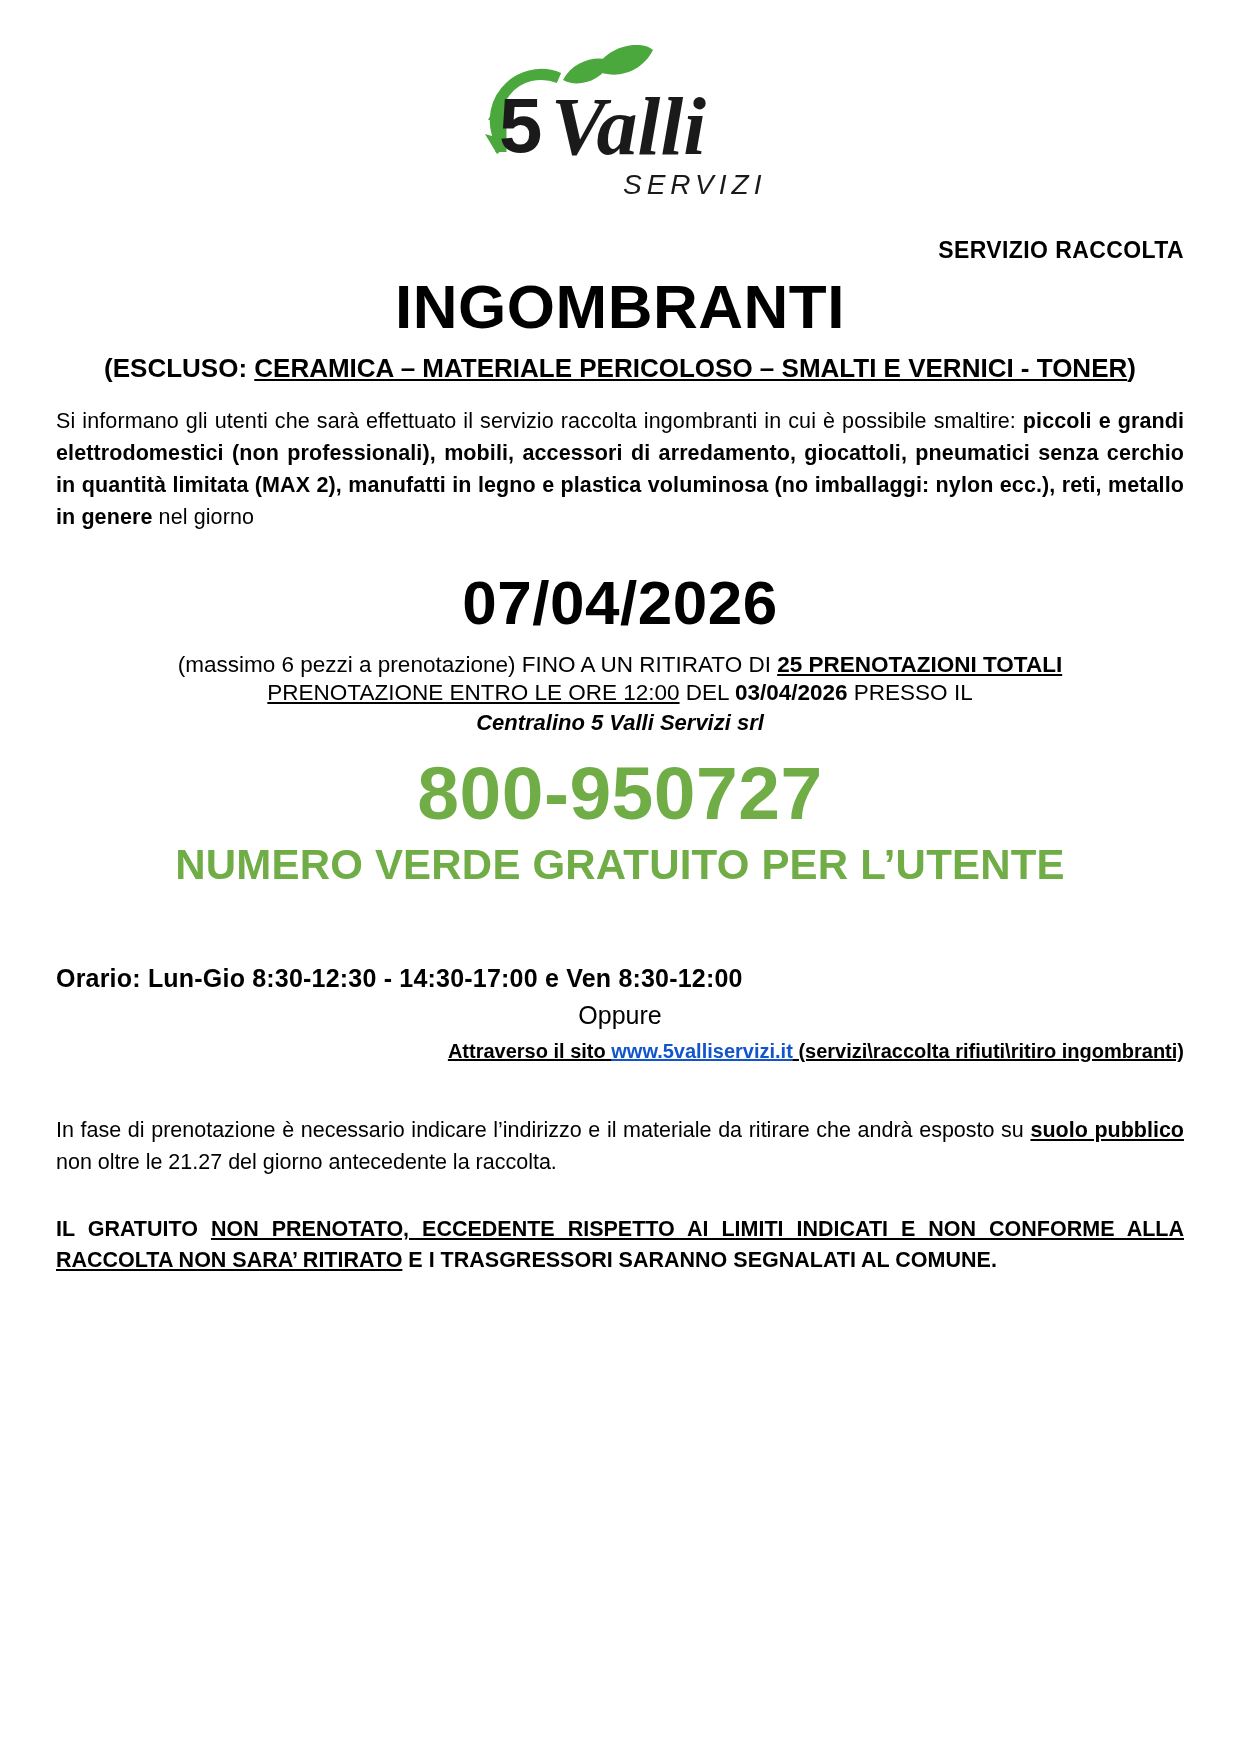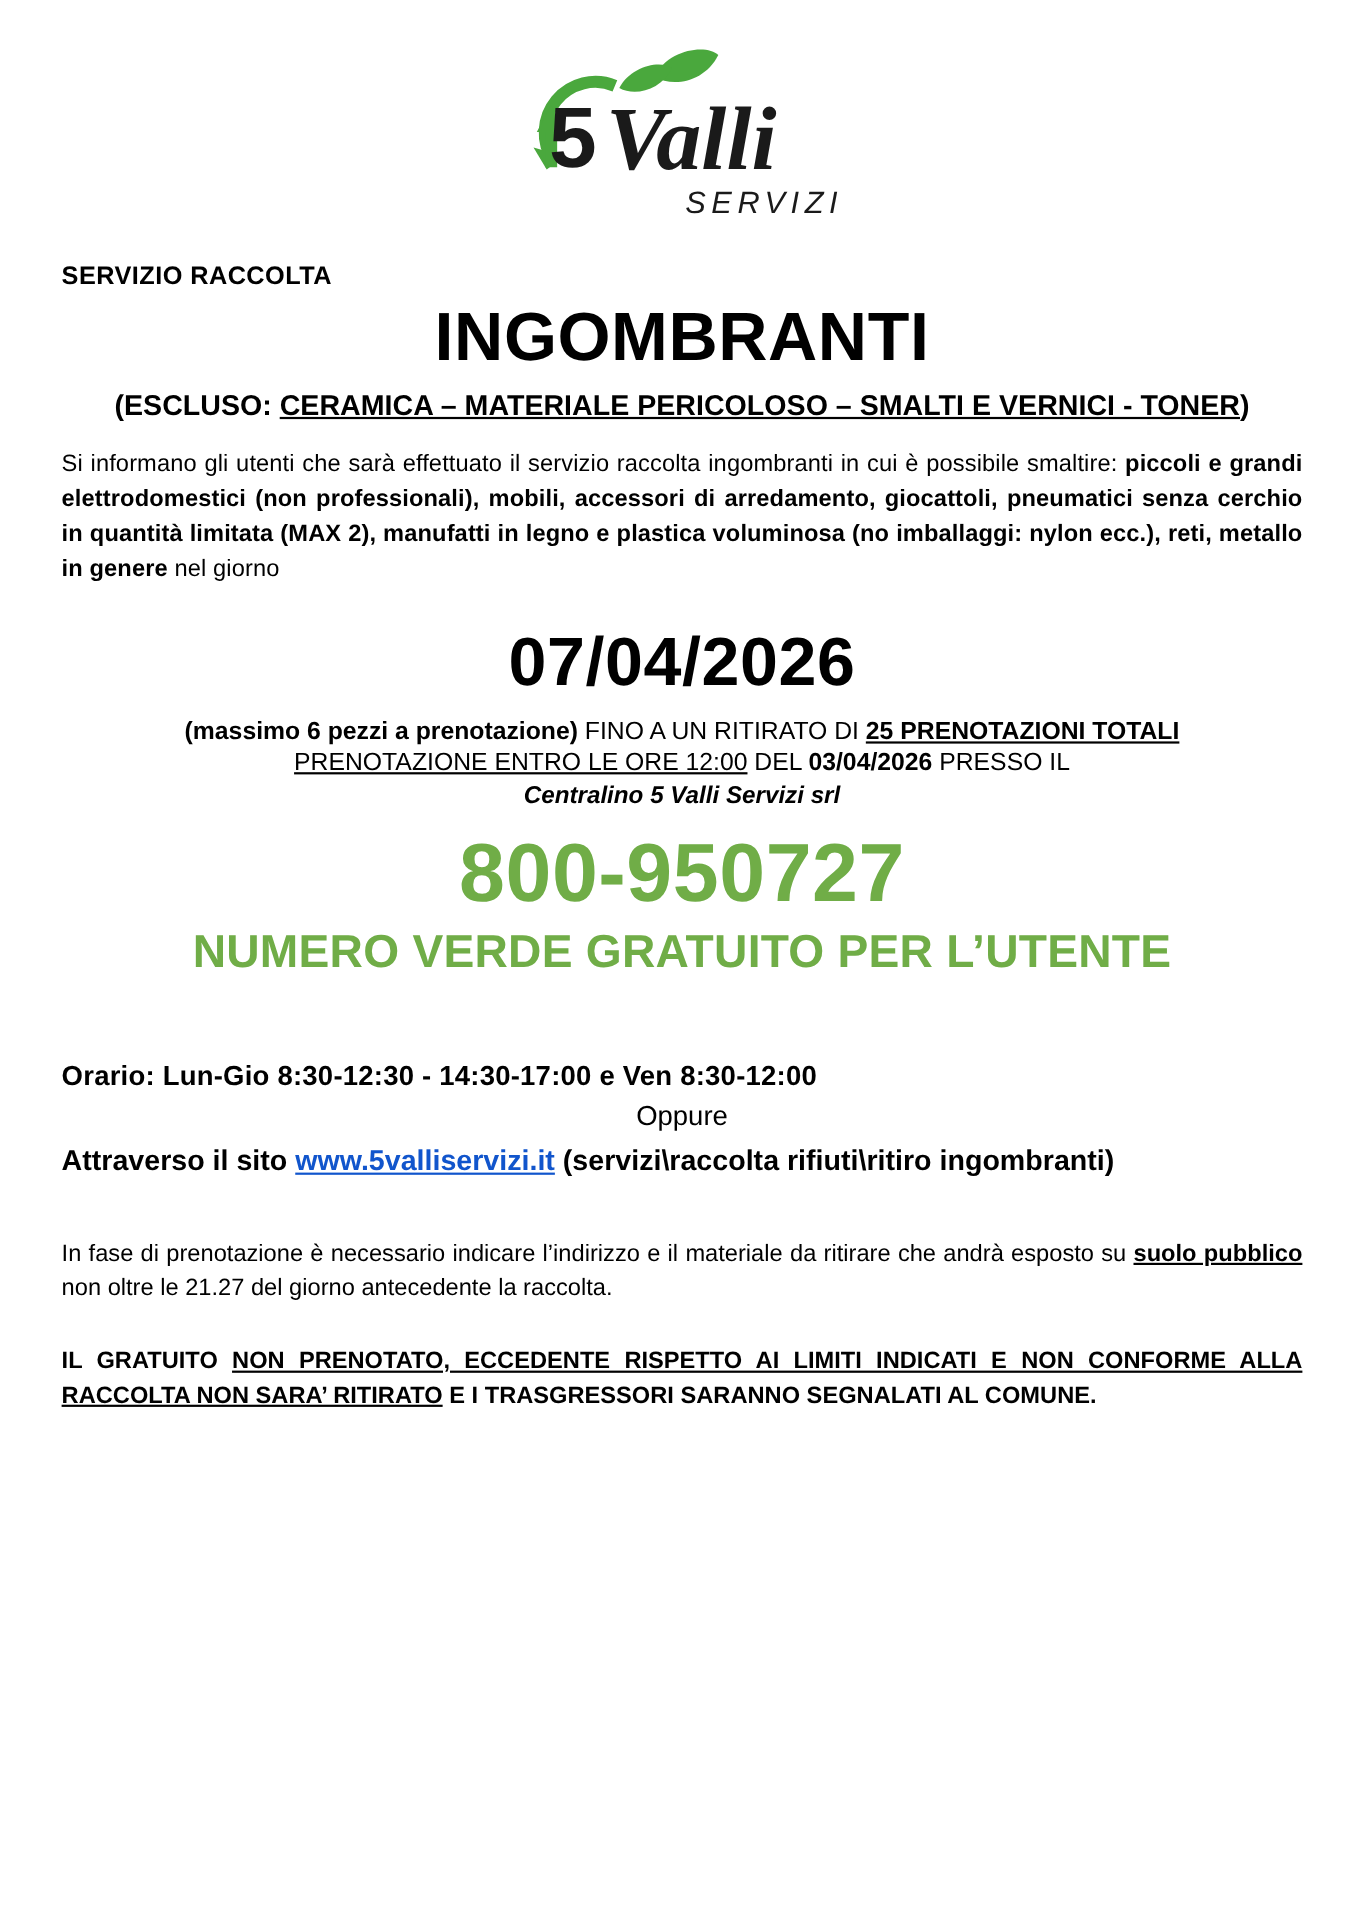--- a/index.html
+++ b/index.html
@@ -40,21 +40,21 @@
 
   
   .comune {
     text-align: center;
     font-size: 40px;
     font-weight: bold;
     letter-spacing: 0.3px;
     margin-top: 6px;
   }
   .servizio {
-    text-align: left;
+    text-align: right;
     font-size: 23px;
     font-weight: bold;
     margin-top: 18px;
     letter-spacing: 0.4px;
   }
   .ingombranti {
     text-align: center;
     font-size: 62px;
     font-weight: bold;
     letter-spacing: 0.5px;
@@ -86,21 +86,21 @@
     font-weight: bold;
     margin-top: 34px;
     letter-spacing: 0.5px;
   }
 
   .line-max {
     text-align: center;
     font-size: 22.5px;
     margin-top: 14px;
   }
-  .line-max b { font-weight: bold; }
+  .line-max b { font-weight: normal; }
   .line-max .u { text-decoration: underline; font-weight: bold; }
 
   .line-pren {
     text-align: center;
     font-size: 22.5px;
     margin-top: 2px;
   }
   .line-pren .u { text-decoration: underline; }
   .line-pren b { font-weight: bold; }
 
@@ -138,25 +138,26 @@
     font-weight: bold;
     margin-top: 75px;
     letter-spacing: 0.2px;
   }
   .oppure {
     text-align: center;
     font-size: 25px;
     margin-top: 8px;
   }
   .sito {
-    text-align: left;
-    font-size: 26px;
+    text-align: right;
+    font-size: 20px;
     font-weight: bold;
     margin-top: 8px;
     line-height: 1.38;
+    text-decoration: underline;
   }
   .sito a {
     color: #1155cc;
     text-decoration: underline;
   }
 
   
   .fase {
     text-align: justify;
     font-size: 21.5px;

